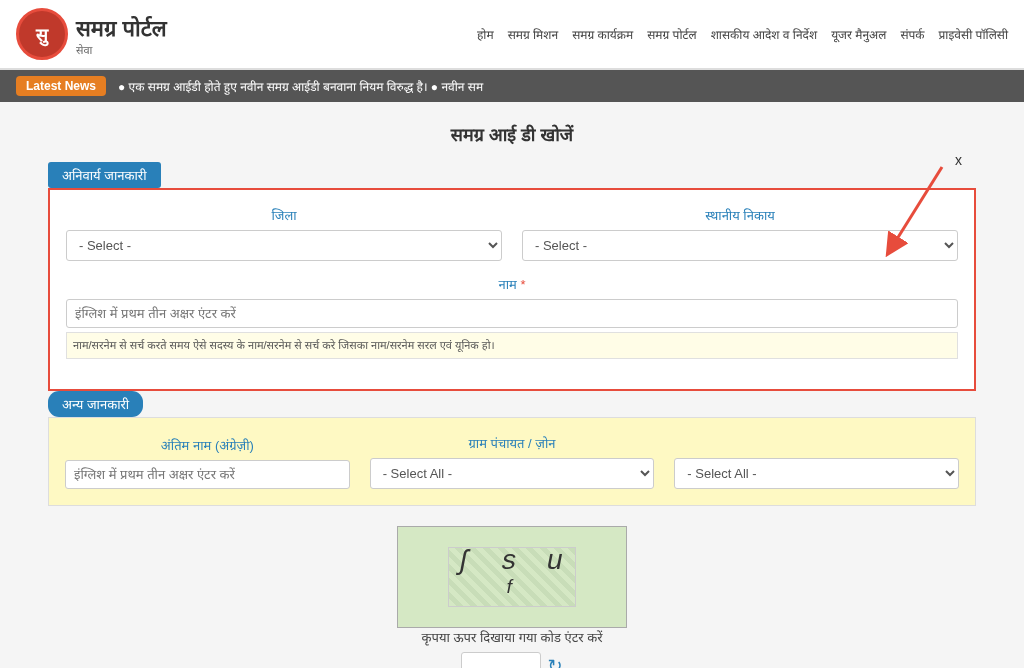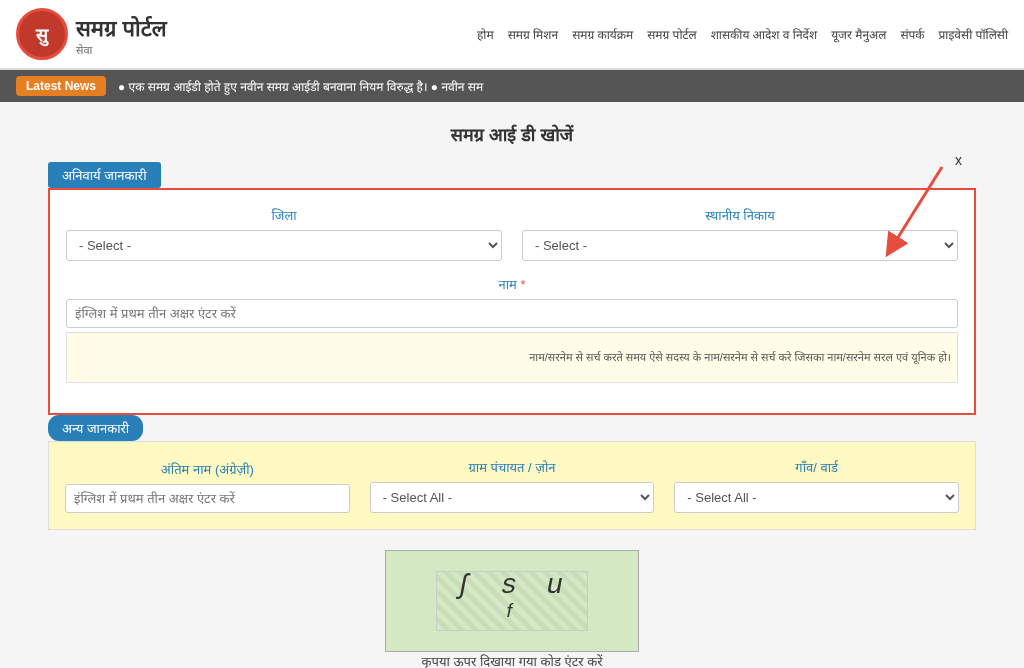--- a/index.html
+++ b/index.html
@@ -148,24 +148,24 @@
       border-radius: 3px;
       font-size: 13px;
       background: #fff;
       color: #555;
     }
     select { appearance: auto; }
 
     .hint-text {
       font-size: 11px;
       color: #555;
-      text-align: right;
+      text-align: left;
       margin-top: 4px;
       background: #fffde7;
-      padding: 16px 6px;
+      padding: 4px 6px;
       border: 1px solid #e0e0e0;
       line-height: 1.5;
     }
 
     
     .other-section-label {
       display: inline-block;
       background: #2980b9;
       color: white;
       padding: 4px 14px;
@@ -189,21 +189,21 @@
     }
 
     
     .captcha-section {
       text-align: center;
       margin-top: 20px;
     }
     .captcha-image {
       background: #e8f5e9;
       border: 1px solid #ccc;
-      width: 152px;
+      width: 128px;
       height: 60px;
       display: flex;
       align-items: center;
       justify-content: center;
       font-size: 28px;
       font-style: italic;
       letter-spacing: 6px;
       color: #333;
       font-family: 'Courier New', monospace;
       background: repeating-linear-gradient(
@@ -335,21 +335,20 @@
           <div class="form-label">अंतिम नाम (अंग्रेज़ी)</div>
           <input type="text" placeholder="इंग्लिश में प्रथम तीन अक्षर एंटर करें" style="">
         </div>
         <div class="form-group">
           <div class="form-label">ग्राम पंचायत / ज़ोन</div>
           <select>
             <option>- Select All -</option>
           </select>
         </div>
         <div class="form-group">
-          <div class="form-label">गाँव/ वार्ड</div>
           <select>
             <option>- Select All -</option>
           </select>
         </div>
       </div>
     </div>
   </div>
 
   <div class="captcha-section">
     <div style="display:inline-block; background:#d5e8c4; padding:20px 50px; border:1px solid #aaa;">

